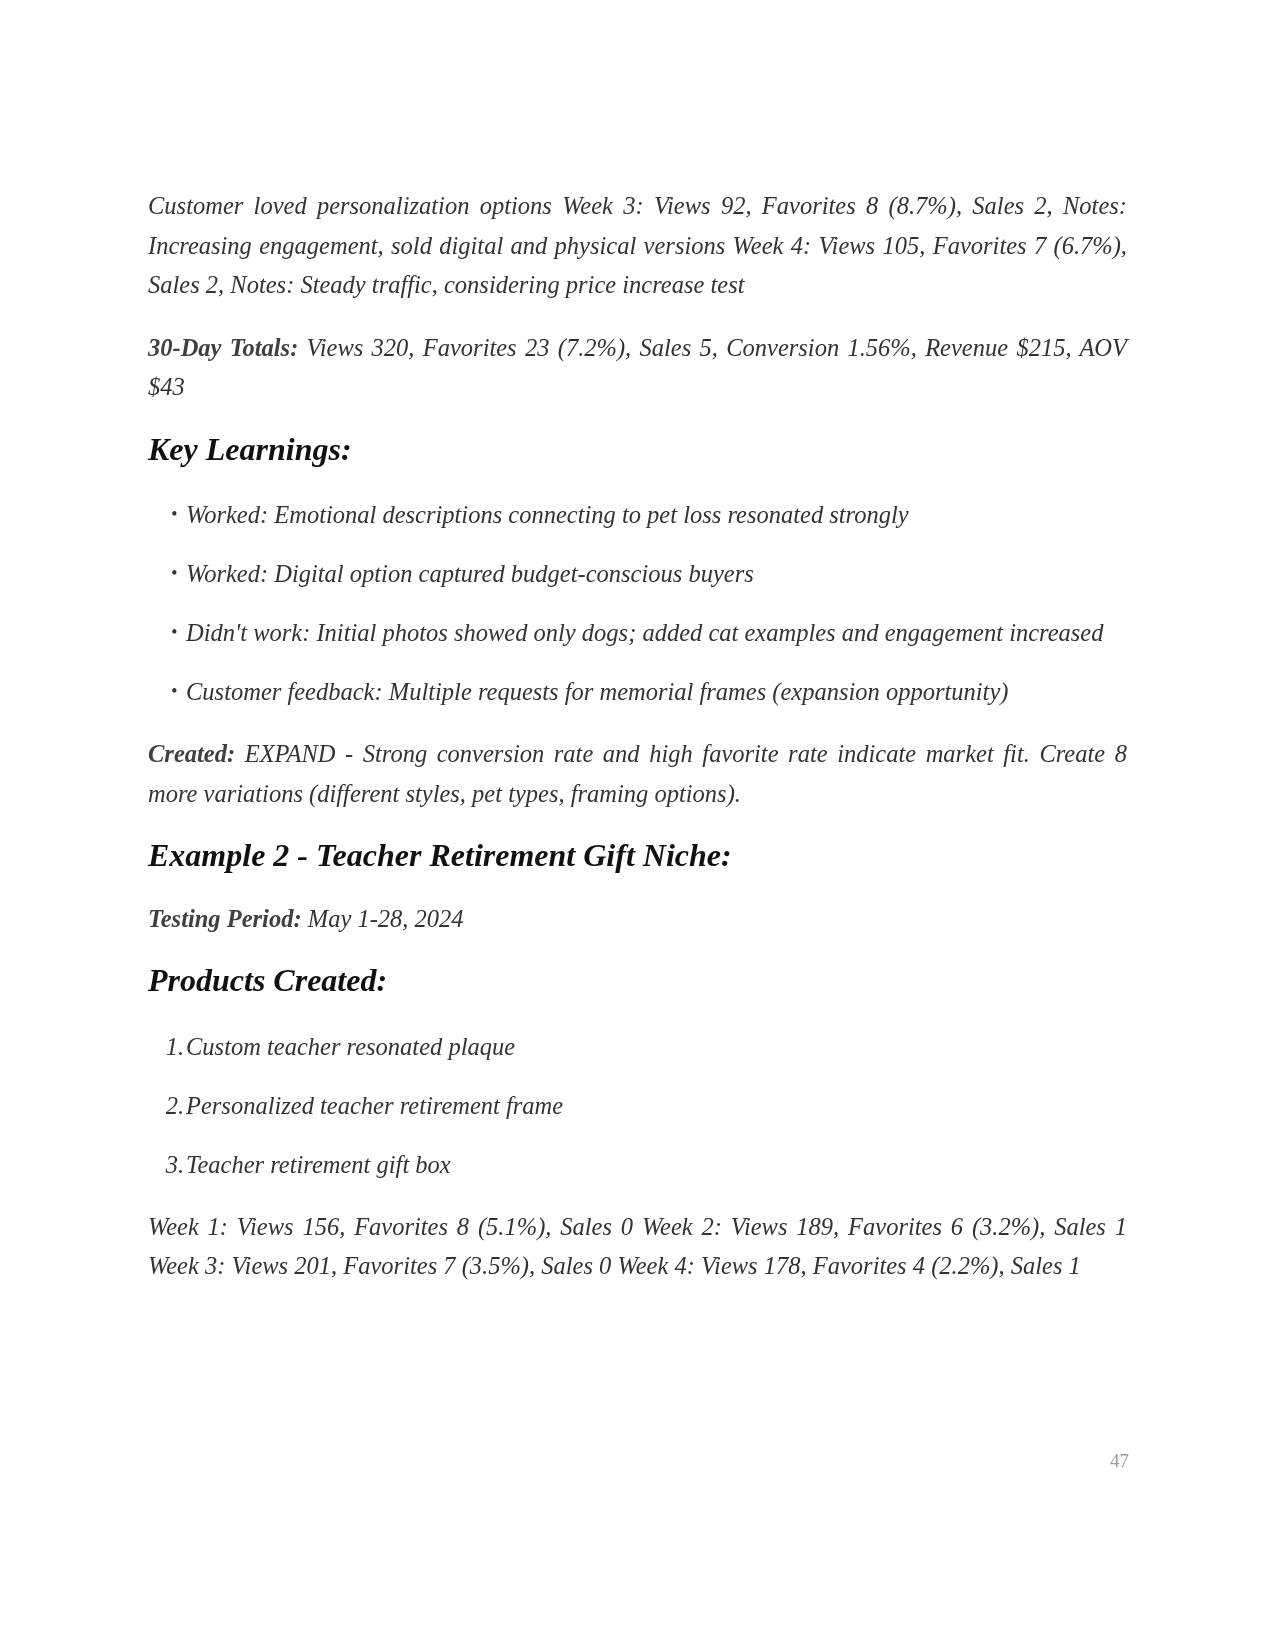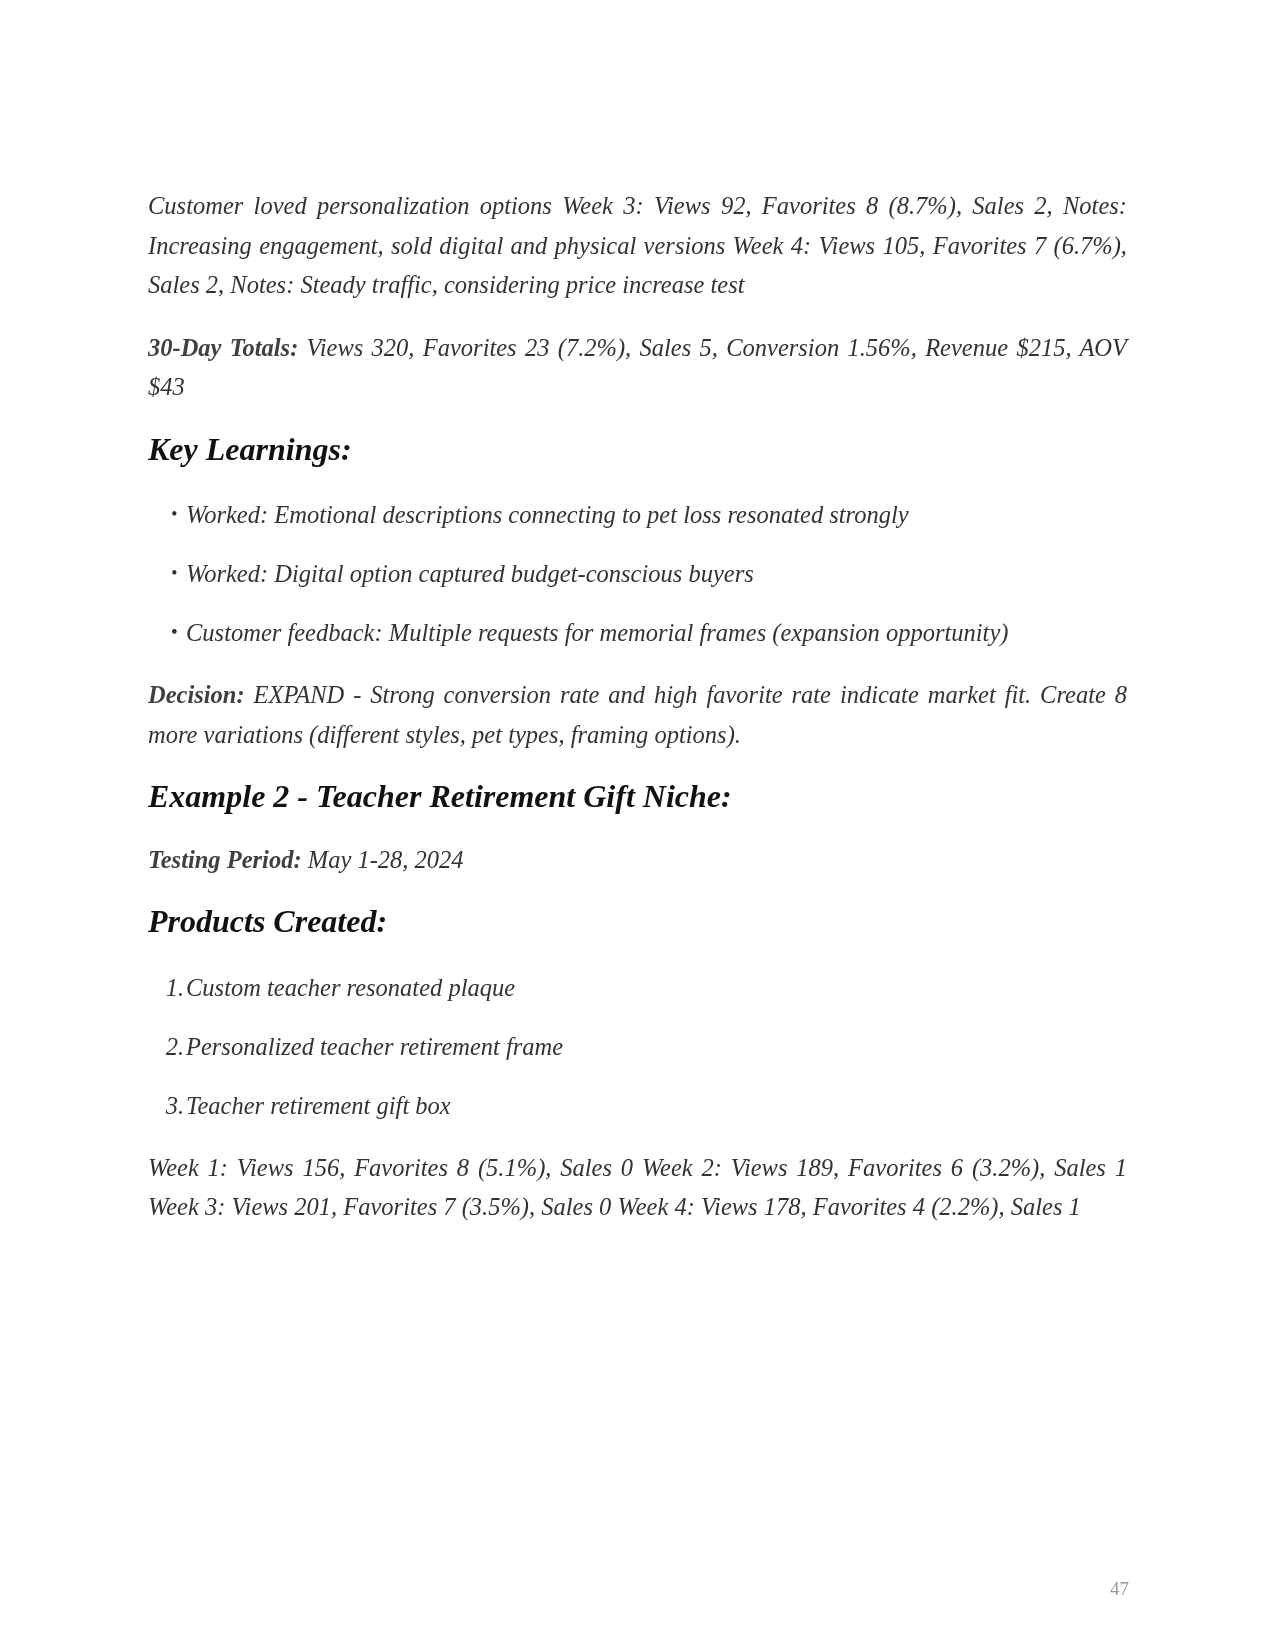--- a/index.html
+++ b/index.html
@@ -74,21 +74,21 @@
     }
     ol.products li .num {
       position: absolute;
       right: 100%;
       margin-right: 2px;
       top: 0;
     }
     .page-number {
       position: absolute;
       left: 1085px;
-      top: 1578px;
+      top: 1450px;
       width: 44px;
       text-align: right;
       font-family: "Liberation Serif", "DejaVu Serif", serif;
       font-size: 19px;
       color: #9a9a9a;
     }
   </style>
 </head>
 <body>
 
@@ -106,29 +106,30 @@
     <li>
       <span class="bullet">•</span>
       <span>Worked: Emotional descriptions connecting to pet loss resonated strongly</span>
     </li>
     <li>
       <span class="bullet">•</span>
       <span>Worked: Digital option captured budget-conscious buyers</span>
     </li>
     <li>
       <span class="bullet">•</span>
+      <span>Didn't work: Initial photos showed only dogs; added cat examples and engagement increased</span>
     </li>
     <li>
       <span class="bullet">•</span>
       <span>Customer feedback: Multiple requests for memorial frames (expansion opportunity)</span>
     </li>
   </ul>
 
   <p>
-    <strong>Decision:</strong><span> EXPAND - Strong conversion rate and high favorite rate indicate market fit. Create 8 more variations (different styles, pet types, framing options).</span>
+    <strong>Created:</strong><span> EXPAND - Strong conversion rate and high favorite rate indicate market fit. Create 8 more variations (different styles, pet types, framing options).</span>
   </p>
 
   <div class="heading">Example 2 - Teacher Retirement Gift Niche:</div>
 
   <p>
     <strong>Testing Period:</strong><span> May 1-28, 2024</span>
   </p>
 
   <div class="heading">Products Created:</div>
 

